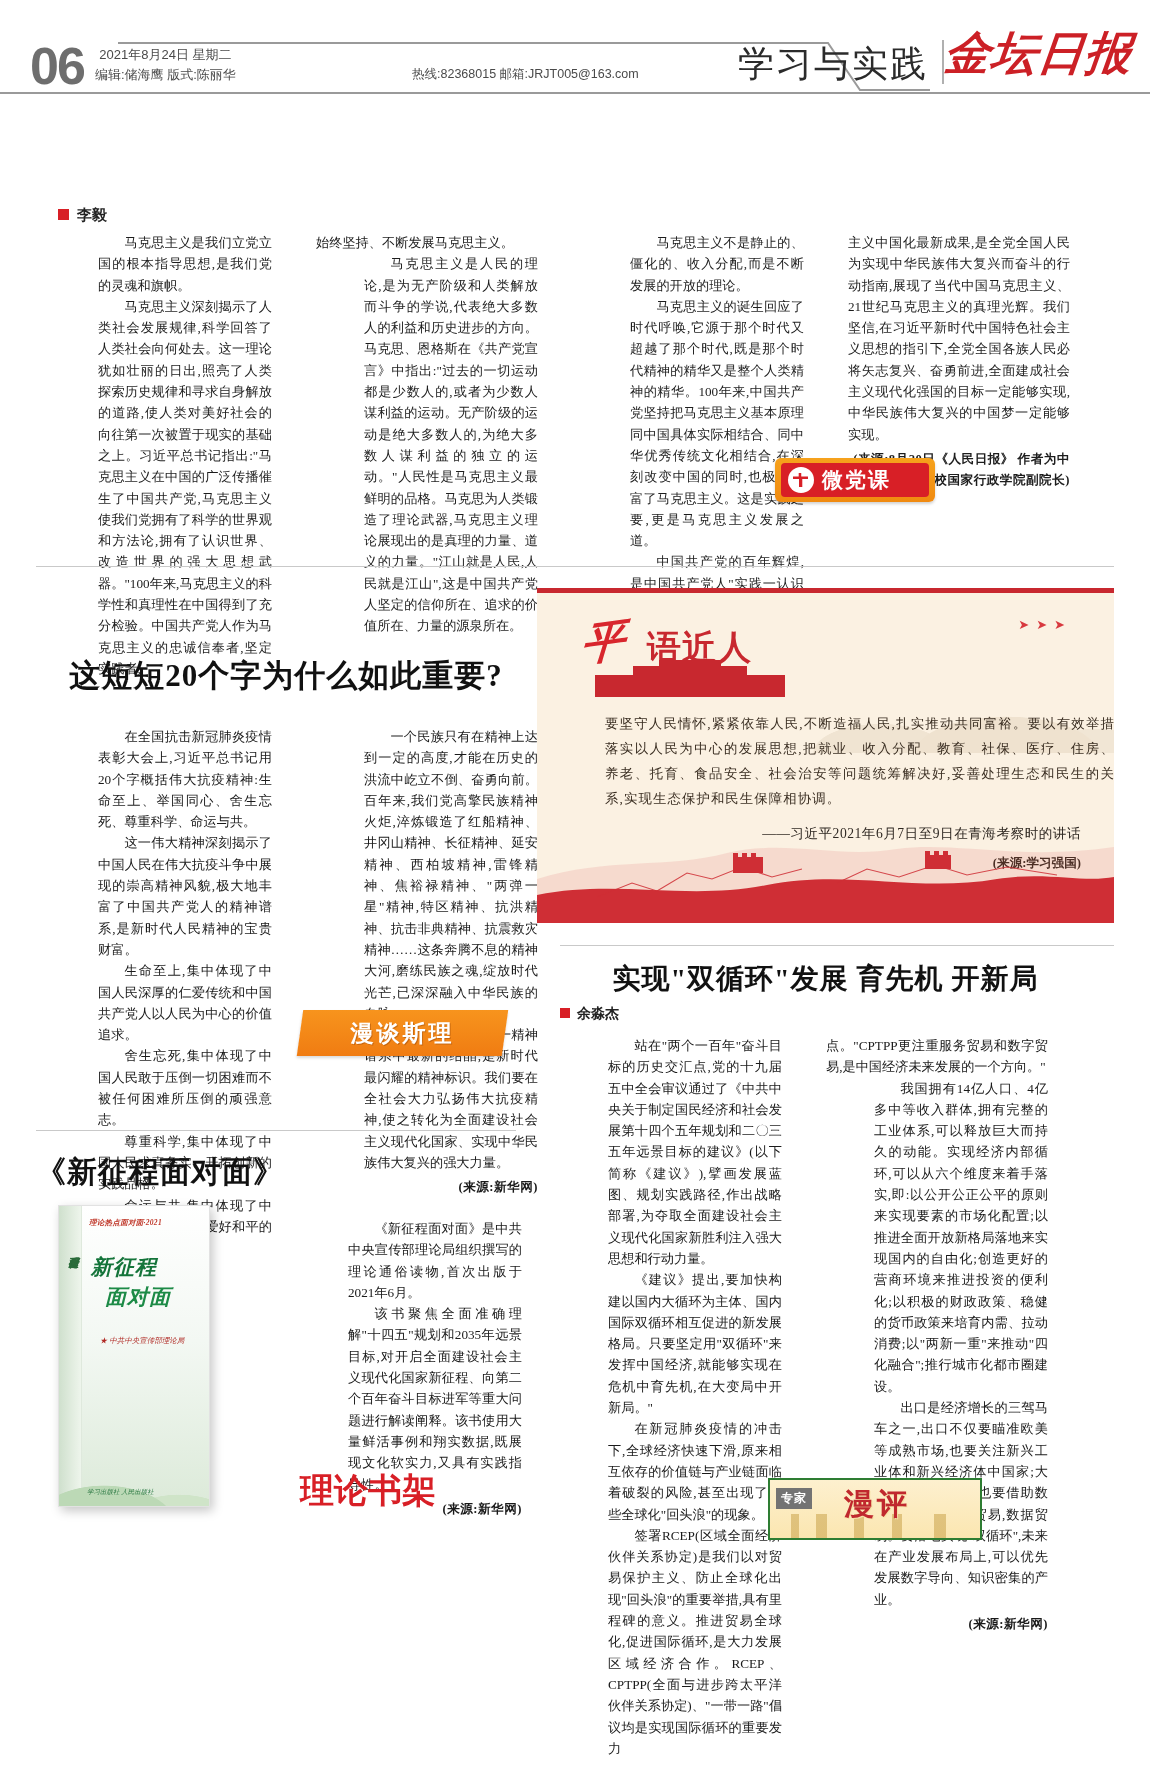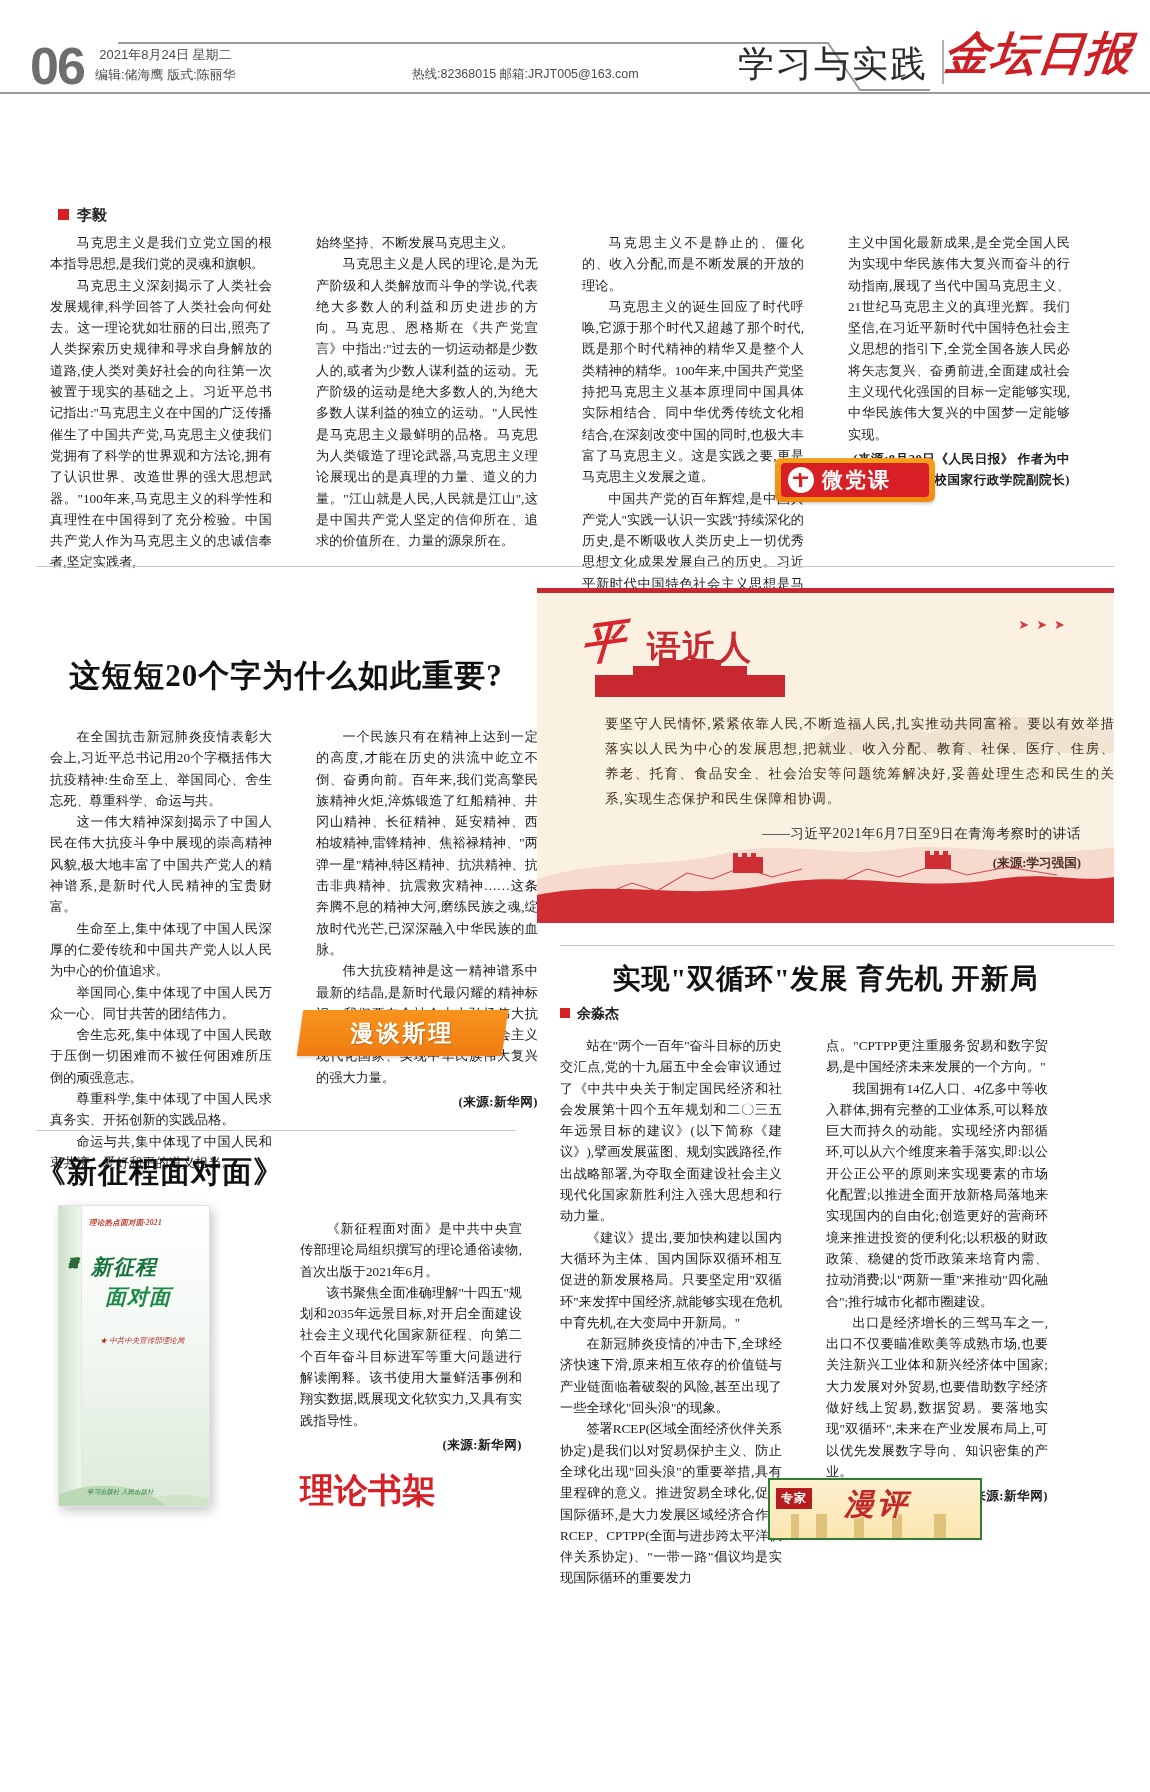--- a/index.html
+++ b/index.html
@@ -77,21 +77,21 @@
   .a1 .col{
     position:absolute;top:0;width:222px;
     font-size:13.2px;line-height:21.3px;
     text-align:justify;color:#1d1d1d;
     font-family:"Liberation Serif","DejaVu Serif",serif;
   }
   .a1 .c1{left:0px;}
   .a1 .c2{left:266px;}
   .a1 .c3{left:532px;}
   .a1 .c4{left:798px;}
-  .indent{text-indent:2em;display:block;}
+  .indent{text-indent:2em;display:block;margin-left:48px;}
   .src{
     display:block;text-align:right;margin-top:4px;
     font-family:"Liberation Serif","DejaVu Serif",serif;
     font-weight:bold;font-size:12.6px;letter-spacing:.5px;
   }
 
   
   .badge-wdk{
     position:absolute;left:775px;top:458px;width:160px;height:44px;
     background:linear-gradient(180deg,#f6a21c 0%,#f08a10 100%);
@@ -304,28 +304,28 @@
     position:absolute;left:0;top:0;width:100%;height:100%;
     background:linear-gradient(180deg,#fdf0cf 0%,#fbe6b0 100%);
   }
   .badge-zjmp .town{
     position:absolute;left:0;bottom:0;width:100%;height:24px;
     background:
       linear-gradient(90deg,transparent 0 10%,#c9a24a 10% 14%,transparent 14% 22%,#c9a24a 22% 27%,transparent 27% 40%,#c9a24a 40% 45%,transparent 45% 58%,#c9a24a 58% 63%,transparent 63% 78%,#c9a24a 78% 84%,transparent 84% 100%);
     opacity:.55;
   }
   .badge-zjmp .tag{
-    position:absolute;left:6px;top:8px;background:#b91c1c;color:#fff;
+    position:absolute;left:6px;top:8px;background:#737373;color:#fff;
     font-size:12px;font-weight:bold;padding:2px 5px;letter-spacing:1px;
     font-family:"Liberation Sans","DejaVu Sans",sans-serif;
   }
   .badge-zjmp .mp{
     position:absolute;left:74px;top:4px;
     color:#c0282e;font-weight:bold;font-size:30px;letter-spacing:3px;
-    font-family:"Liberation Serif","DejaVu Serif",serif;font-style:italic;
+    font-family:"Liberation Serif","DejaVu Serif",serif;
     text-shadow:1px 1px 0 #f7e3a8;
   }
 </style>
 </head>
 <body>
 
 <div class="page">
 
   <div class="masthead">
     <div class="mh-rule-top"></div>
@@ -377,21 +377,20 @@
   </div>
 
   <div class="rule-a"></div>
 
   <div class="headline2">这短短20个字为什么如此重要?</div>
   <div class="a2">
     <div class="col c1">
       <span class="indent">在全国抗击新冠肺炎疫情表彰大会上,习近平总书记用20个字概括伟大抗疫精神:生命至上、举国同心、舍生忘死、尊重科学、命运与共。</span>
       <span class="indent">这一伟大精神深刻揭示了中国人民在伟大抗疫斗争中展现的崇高精神风貌,极大地丰富了中国共产党人的精神谱系,是新时代人民精神的宝贵财富。</span>
       <span class="indent">生命至上,集中体现了中国人民深厚的仁爱传统和中国共产党人以人民为中心的价值追求。</span>
-      <span class="indent">举国同心,集中体现了中国人民万众一心、同甘共苦的团结伟力。</span>
       <span class="indent">舍生忘死,集中体现了中国人民敢于压倒一切困难而不被任何困难所压倒的顽强意志。</span>
       <span class="indent">尊重科学,集中体现了中国人民求真务实、开拓创新的实践品格。</span>
       <span class="indent">命运与共,集中体现了中国人民和衷共济、爱好和平的道义担当。</span>
     </div>
     <div class="col c2">
       <span class="indent">一个民族只有在精神上达到一定的高度,才能在历史的洪流中屹立不倒、奋勇向前。百年来,我们党高擎民族精神火炬,淬炼锻造了红船精神、井冈山精神、长征精神、延安精神、西柏坡精神,雷锋精神、焦裕禄精神、"两弹一星"精神,特区精神、抗洪精神、抗击非典精神、抗震救灾精神……这条奔腾不息的精神大河,磨练民族之魂,绽放时代光芒,已深深融入中华民族的血脉。</span>
       <span class="indent">伟大抗疫精神是这一精神谱系中最新的结晶,是新时代最闪耀的精神标识。我们要在全社会大力弘扬伟大抗疫精神,使之转化为全面建设社会主义现代化国家、实现中华民族伟大复兴的强大力量。</span>
       <span class="src">(来源:新华网)</span>
     </div>
   </div>

